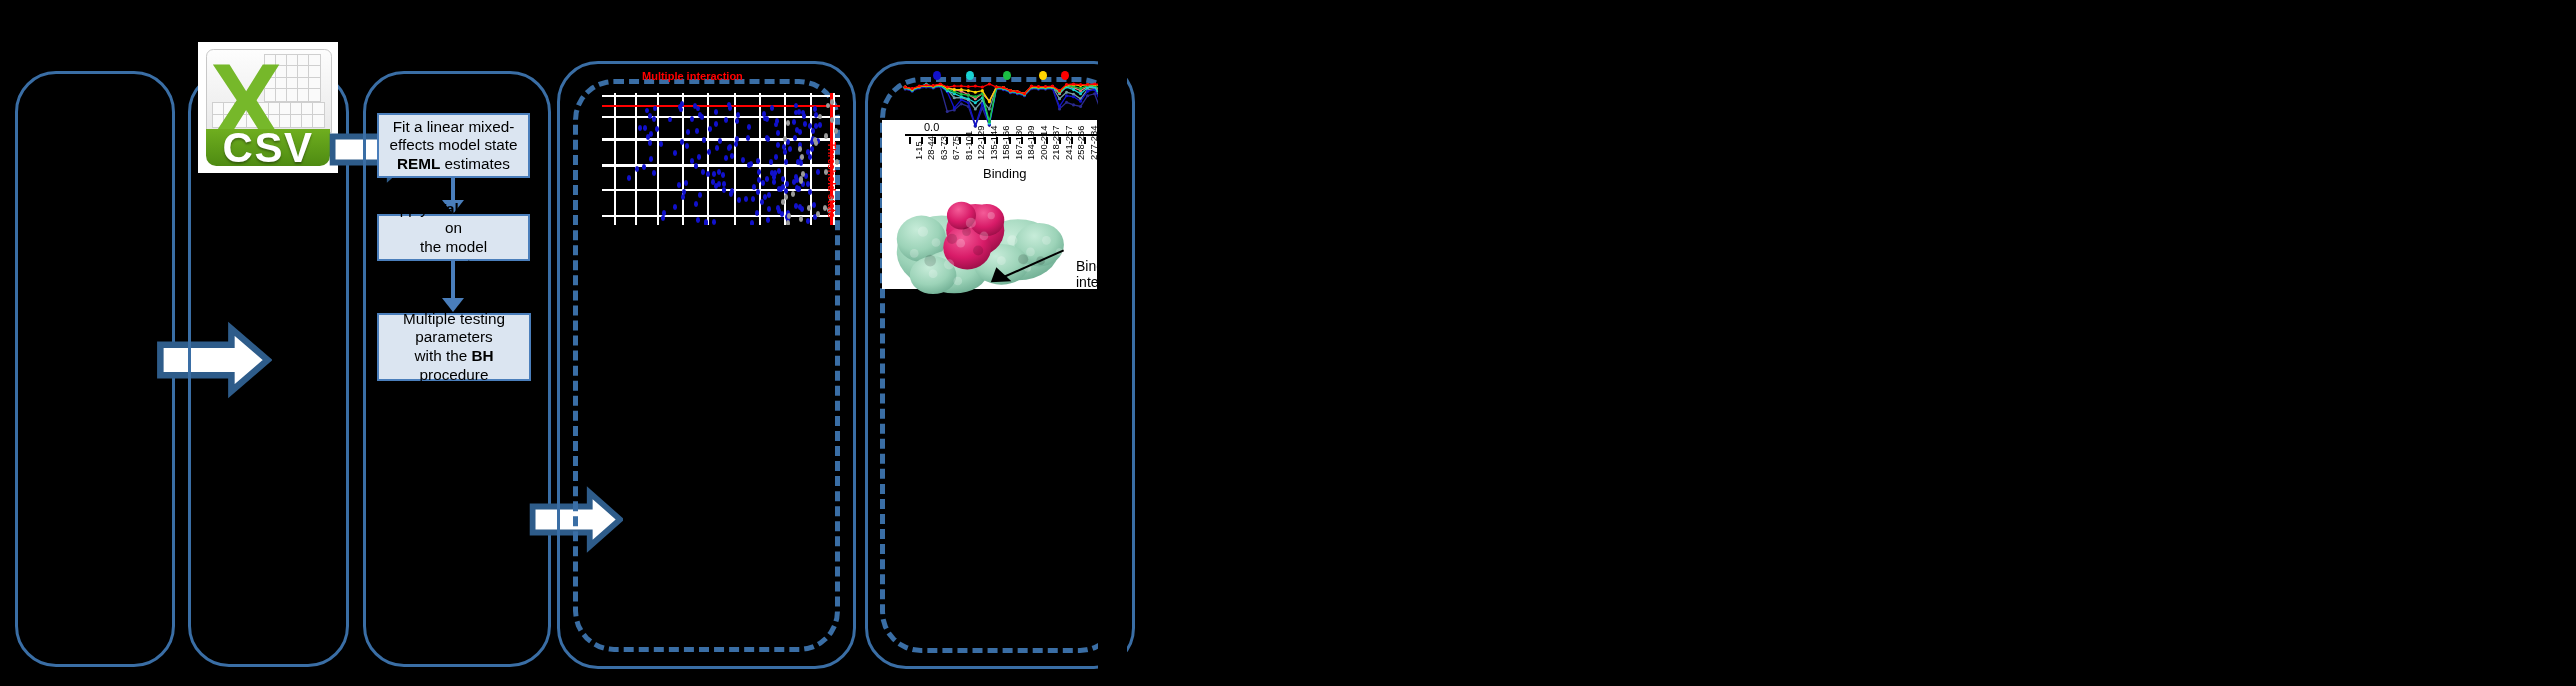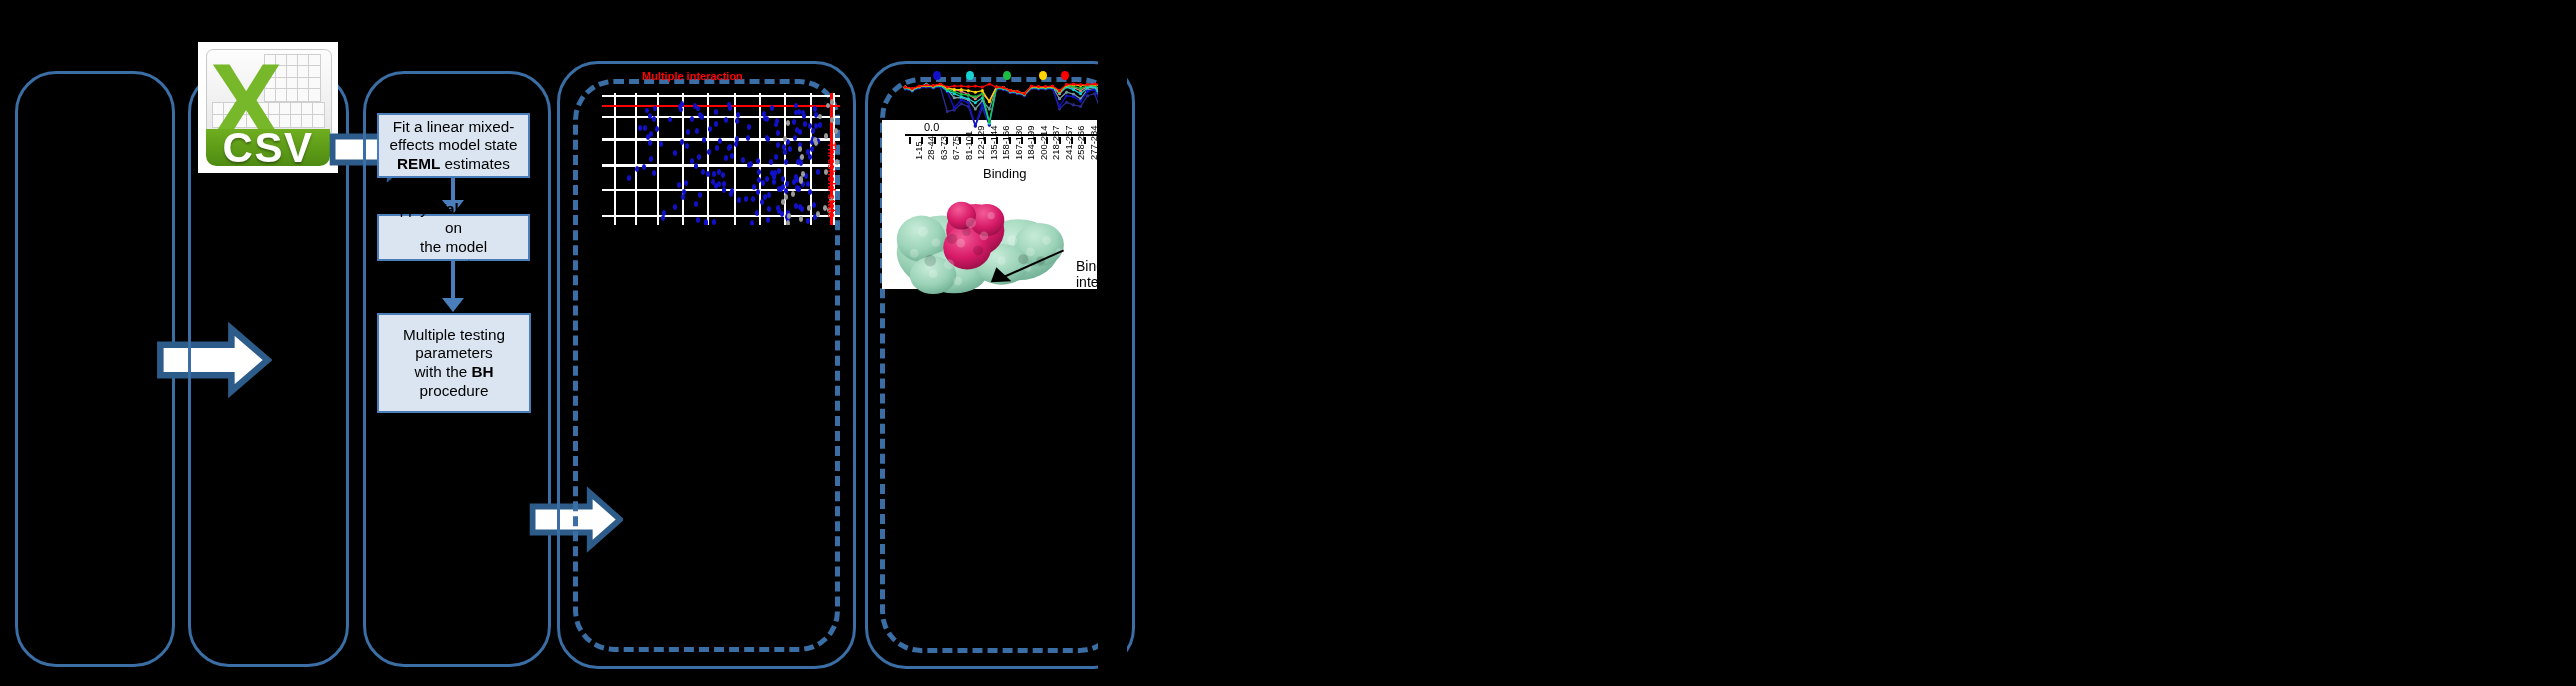--- a/index.html
+++ b/index.html
@@ -161,21 +161,21 @@
 
   <div class="stepbox" style="left:377px;top:214px;width:153px;height:47px;font-size:15.3px;">
     <div class="txt">
       <div>Apply <b>Wald model</b> on</div>
       <div>the model parameters</div>
     </div>
   </div>
   <div class="vconn" style="left:451px;top:261px;height:41px;"></div>
   <div class="vhead" style="left:442px;top:298px;"></div>
 
-  <div class="stepbox" style="left:377px;top:313px;width:154px;height:100px;font-size:15.3px;align-items:center;">
+  <div class="stepbox" style="left:377px;top:313px;width:154px;height:68px;font-size:15.3px;align-items:center;">
     <div class="txt">
       <div>Multiple testing</div>
       <div>parameters</div>
       <div>with the <b>BH</b> procedure</div>
     </div>
   </div>
 
   <div class="blockarrow" style="left:529px;top:486px;width:94px;height:67px;">
     <svg width="94" height="67" viewBox="0 0 130 92">
       <polygon points="5,28 84,28 84,9 126,46 84,83 84,64 5,64" fill="#ffffff" stroke="#2e5c8a" stroke-width="8" stroke-linejoin="miter"></polygon>

